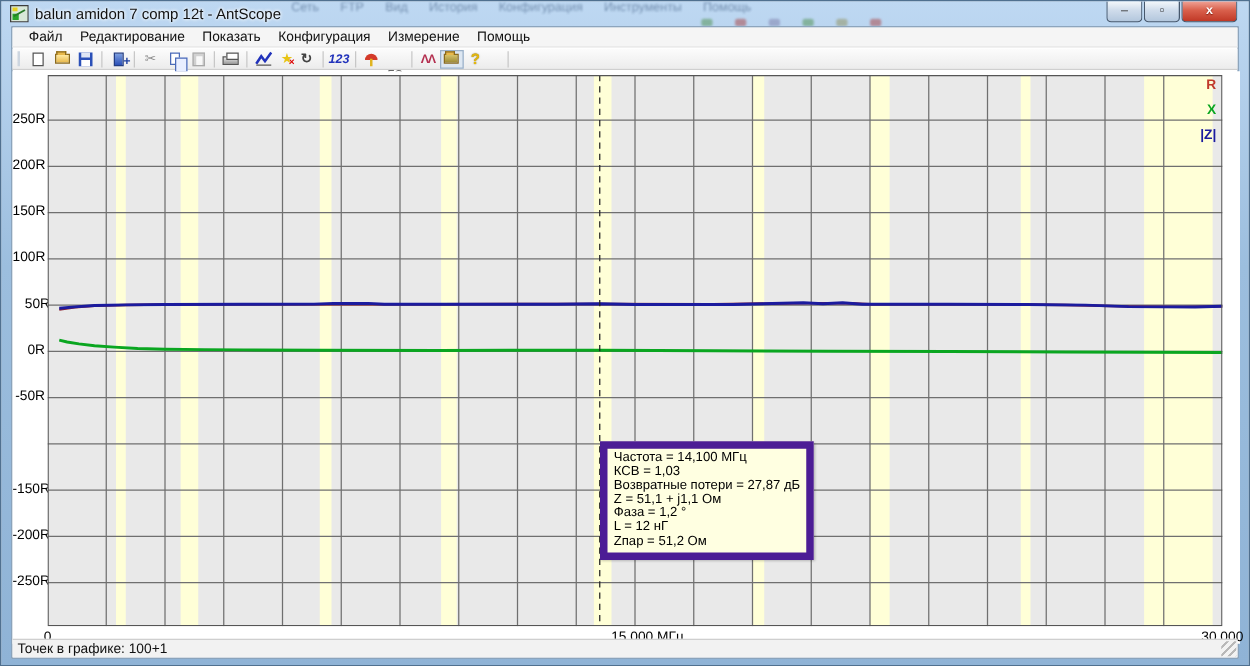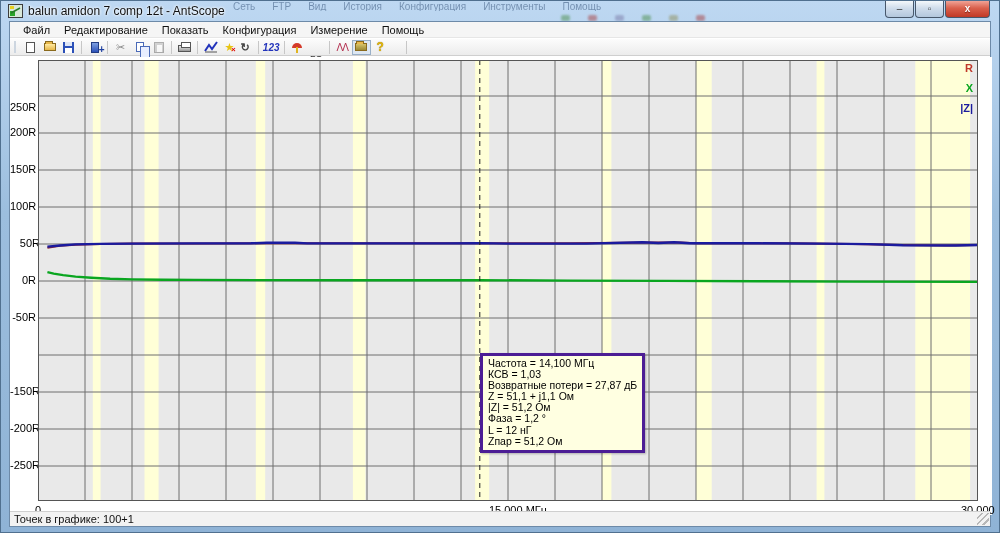--- a/index.html
+++ b/index.html
@@ -60,35 +60,35 @@
   .i-paste:after { content:""; position:absolute; left:2px; top:2px; width:5px; height:7px; background:#fff; }
   .i-print { width:13px; height:7px; background:linear-gradient(#e8e8e8,#9a9a9a); border:1px solid #555; position:relative; margin-top:3px; }
   .i-print:before { content:""; position:absolute; left:2px; top:-4px; width:8px; height:4px; background:#fff; border:1px solid #555; }
   .i-antenna { position:relative; width:12px; height:12px; }
   .i-antenna:before { content:""; position:absolute; left:1px; top:2px; width:10px; height:5px;
      background:#d43a2a; border-radius:6px 6px 0 0; }
   .i-antenna:after { content:""; position:absolute; left:5px; top:6px; width:2px; height:6px; background:#e0b420; }
   .star-x { position:absolute; right:1px; bottom:0; color:#d00; font-size:8px; font-weight:bold; line-height:8px; }
   .txt-blue { color:#2233bb; font-weight:bold; font-size:10px; font-style:italic; }
   .txt-dark { color:#333; font-weight:normal; font-size:9px;margin-top:24px; }
-  .txt-red { color:#b43050; font-weight:normal; font-size:10px; letter-spacing:-1px; }
+  .txt-red { color:#b43050; font-weight:bold; font-size:10px; letter-spacing:-1px; }
   .help-q { color:#e3b70d; font-weight:bold; font-size:12px; text-shadow:0 0 1px #6b5500; }
   .pressed { border:1px solid #9ab0c8; background:#dde7f2; }
   
   .chart-area { position:absolute; left:0; top:35px; width:982px; height:458px; background:#fff; }
   .ylabel { position:absolute; width:26px; text-align:right; font-size:11px; color:#000; }
   .plot { position:absolute; left:28px; top:3px; width:940px; height:441px; }
   .plot svg { position:absolute; left:0; top:0; }
   .legend { position:absolute; right:5px; top:2px; text-align:right; font-size:11px; font-weight:bold; }
   .legend div { height:20px; }
   .xlabel { position:absolute; top:447px; font-size:11px; color:#000; }
   .xlabel.left { left:25px; }
   .xlabel.center { left:443px; width:130px; text-align:center; }
   .xlabel.right { left:951px; width:63px; text-align:left; }
-  .tooltip { position:absolute; left:470px; top:296px; background:#ffffe1; border:3px solid #4c1d95;
+  .tooltip { position:absolute; left:470px; top:296px; background:#ffffe1; border:6px solid #4c1d95;
     box-shadow:1px 1px 2px rgba(0,0,0,.25); padding:2px 5px 3px 5px; white-space:nowrap;
     font-size:10.5px; line-height:11.1px; color:#000; z-index:5; }
   
   .statusbar { position:absolute; left:0; bottom:0; width:100%; height:15px; background:#f2f2f2;
     border-top:1px solid #cfcfcf; font-size:11px; color:#111; padding:1px 0 0 4px; }
   .resize-grip { position:absolute; right:1px; bottom:1px; width:12px; height:12px;
     background:repeating-linear-gradient(135deg, transparent 0 3px, #b8b8b8 3px 4.5px); }
 </style>
 </head>
 <body>
@@ -189,21 +189,21 @@
       <span class="tb-icon txt-red">ΛΛ</span>
       <span class="tb-icon pressed">
           <span class="i-folder dark"></span>
         </span>
       <span class="tb-icon help-q">?</span>
       <span class="tb-sep" style="margin-left:16px"></span>
     </div>
 
     <div class="chart-area">
       <div id="ylabels">
-          <div class="ylabel" style="left: 0px; top: 44px;">250R</div>
+          <div class="ylabel" style="left: 0px; top: 32px;">250R</div>
           <div class="ylabel" style="left: 0px; top: 69px;">200R</div>
           <div class="ylabel" style="left: 0px; top: 106px;">150R</div>
           <div class="ylabel" style="left: 0px; top: 143px;">100R</div>
           <div class="ylabel" style="left: 4px; top: 180px;">50R</div>
           <div class="ylabel" style="left: 0px; top: 217px;">0R</div>
           <div class="ylabel" style="left: 0px; top: 254px;">-50R</div>
           <div class="ylabel" style="left: 0px; top: 291px; padding-left: 29px;">-100R</div>
           <div class="ylabel" style="left: 0px; top: 328px;">-150R</div>
           <div class="ylabel" style="left: 0px; top: 365px;">-200R</div>
           <div class="ylabel" style="left: 0px; top: 402px;">-250R</div>
@@ -264,21 +264,20 @@
       </div>
       <span class="xlabel left">0</span>
       <span class="xlabel center">15,000 МГц</span>
       <span class="xlabel right">30,000</span>
 
       <div class="tooltip">
         <div>Частота = 14,100 МГц</div>
           <div>КСВ = 1,03</div>
           <div>Возвратные потери = 27,87 дБ</div>
           <div>Z = 51,1 + j1,1 Ом</div>
-          <div>|Z| = 51,2 Ом</div>
           <div>Фаза = 1,2 °</div>
           <div>L = 12 нГ</div>
           <div>Zпар = 51,2 Ом</div>
       </div>
     </div>
 
     <div class="statusbar">
       <span>Точек в графике: 100+1</span>
       <div class="resize-grip"></div>
     </div>

